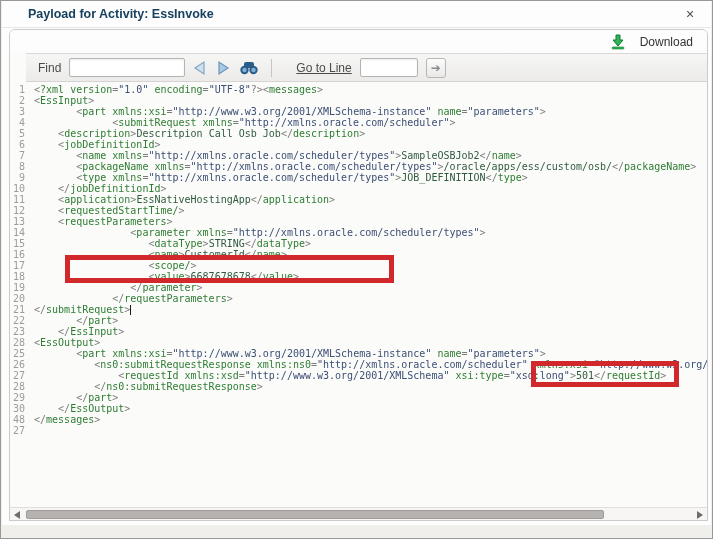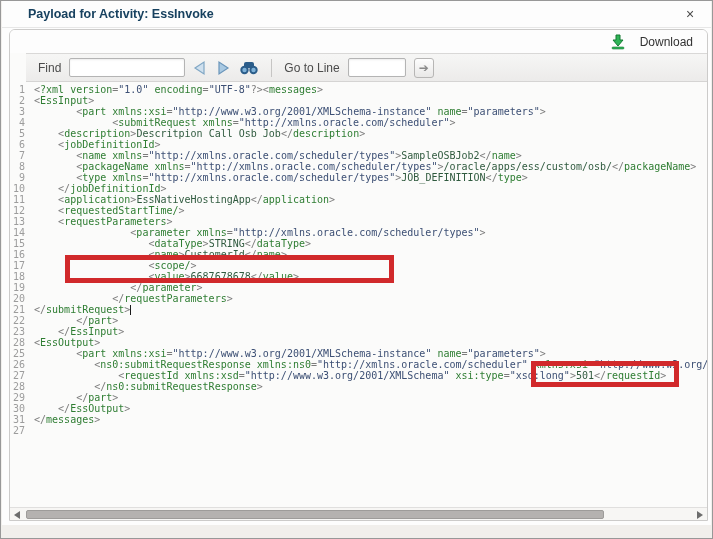--- a/index.html
+++ b/index.html
@@ -66,21 +66,21 @@
   .find-label { margin-left: 12px; }
   .find-input {
     margin-left: 8px; width: 116px; height: 19px;
     border: 1px solid #b4b4b4; border-radius: 2px;
     background: #fff; font-size: 11px; padding: 0 3px;
     box-shadow: inset 0 1px 2px rgba(0,0,0,0.08);
   }
   .nav-arrow { margin-left: 7px; cursor: pointer; display: flex; align-items: center; }
   .binoculars-btn { margin-left: 8px; cursor: pointer; display: flex; align-items: center; }
   .v-sep { margin-left: 12px; width: 1px; height: 18px; background: #c6c5c4; }
-  .goto-label { margin-left: 12px; }
+  .goto-label { margin-left: 24px; text-decoration: underline; }
   .goto-input {
     margin-left: 8px; width: 58px; height: 19px;
     border: 1px solid #b4b4b4; border-radius: 2px;
     background: #fff; font-size: 11px; padding: 0 3px;
     box-shadow: inset 0 1px 2px rgba(0,0,0,0.08);
   }
   .goto-btn {
     margin-left: 8px; width: 20px; height: 20px;
     border: 1px solid #b7b6b5; border-radius: 3px;
     background: linear-gradient(#fdfdfd, #e9e8e7);
@@ -229,21 +229,21 @@
             <div>21</div>
             <div>22</div>
             <div>23</div>
             <div>28</div>
             <div>25</div>
             <div>26</div>
             <div>27</div>
             <div>28</div>
             <div>29</div>
             <div>30</div>
-            <div>31</div>
+            <div>48</div>
             <div>27</div>
           </div>
         <div class="code-lines" id="code-lines"><div class="code-line"><span class="tok-punc">&lt;</span><span class="tok-name">?xml version</span><span class="tok-punc">=</span><span class="tok-str">"1.0"</span><span class="tok-name"> encoding</span><span class="tok-punc">=</span><span class="tok-str">"UTF-8"</span><span class="tok-punc">?&gt;</span><span class="tok-punc">&lt;</span><span class="tok-name">messages</span><span class="tok-punc">&gt;</span></div><div class="code-line"><span class="tok-punc">&lt;</span><span class="tok-name">EssInput</span><span class="tok-punc">&gt;</span></div><div class="code-line"><span class="tok-text">       </span><span class="tok-punc">&lt;</span><span class="tok-name">part xmlns:xsi</span><span class="tok-punc">=</span><span class="tok-str">"http://www.w3.org/2001/XMLSchema-instance"</span><span class="tok-name"> name</span><span class="tok-punc">=</span><span class="tok-str">"parameters"</span><span class="tok-punc">&gt;</span></div><div class="code-line"><span class="tok-text">             </span><span class="tok-punc">&lt;</span><span class="tok-name">submitRequest xmlns</span><span class="tok-punc">=</span><span class="tok-str">"http://xmlns.oracle.com/scheduler"</span><span class="tok-punc">&gt;</span></div><div class="code-line"><span class="tok-text">    </span><span class="tok-punc">&lt;</span><span class="tok-name">description</span><span class="tok-punc">&gt;</span><span class="tok-text">Descritpion Call Osb Job</span><span class="tok-punc">&lt;/</span><span class="tok-name">description</span><span class="tok-punc">&gt;</span></div><div class="code-line"><span class="tok-text">    </span><span class="tok-punc">&lt;</span><span class="tok-name">jobDefinitionId</span><span class="tok-punc">&gt;</span></div><div class="code-line"><span class="tok-text">       </span><span class="tok-punc">&lt;</span><span class="tok-name">name xmlns</span><span class="tok-punc">=</span><span class="tok-str">"http://xmlns.oracle.com/scheduler/types"</span><span class="tok-punc">&gt;</span><span class="tok-text">SampleOSBJob2</span><span class="tok-punc">&lt;/</span><span class="tok-name">name</span><span class="tok-punc">&gt;</span></div><div class="code-line"><span class="tok-text">       </span><span class="tok-punc">&lt;</span><span class="tok-name">packageName xmlns</span><span class="tok-punc">=</span><span class="tok-str">"http://xmlns.oracle.com/scheduler/types"</span><span class="tok-punc">&gt;</span><span class="tok-text">/oracle/apps/ess/custom/osb/</span><span class="tok-punc">&lt;/</span><span class="tok-name">packageName</span><span class="tok-punc">&gt;</span></div><div class="code-line"><span class="tok-text">       </span><span class="tok-punc">&lt;</span><span class="tok-name">type xmlns</span><span class="tok-punc">=</span><span class="tok-str">"http://xmlns.oracle.com/scheduler/types"</span><span class="tok-punc">&gt;</span><span class="tok-text">JOB_DEFINITION</span><span class="tok-punc">&lt;/</span><span class="tok-name">type</span><span class="tok-punc">&gt;</span></div><div class="code-line"><span class="tok-text">    </span><span class="tok-punc">&lt;/</span><span class="tok-name">jobDefinitionId</span><span class="tok-punc">&gt;</span></div><div class="code-line"><span class="tok-text">    </span><span class="tok-punc">&lt;</span><span class="tok-name">application</span><span class="tok-punc">&gt;</span><span class="tok-text">EssNativeHostingApp</span><span class="tok-punc">&lt;/</span><span class="tok-name">application</span><span class="tok-punc">&gt;</span></div><div class="code-line"><span class="tok-text">    </span><span class="tok-punc">&lt;</span><span class="tok-name">requestedStartTime/</span><span class="tok-punc">&gt;</span></div><div class="code-line"><span class="tok-text">    </span><span class="tok-punc">&lt;</span><span class="tok-name">requestParameters</span><span class="tok-punc">&gt;</span></div><div class="code-line"><span class="tok-text">                </span><span class="tok-punc">&lt;</span><span class="tok-name">parameter xmlns</span><span class="tok-punc">=</span><span class="tok-str">"http://xmlns.oracle.com/scheduler/types"</span><span class="tok-punc">&gt;</span></div><div class="code-line"><span class="tok-text">                   </span><span class="tok-punc">&lt;</span><span class="tok-name">dataType</span><span class="tok-punc">&gt;</span><span class="tok-text">STRING</span><span class="tok-punc">&lt;/</span><span class="tok-name">dataType</span><span class="tok-punc">&gt;</span></div><div class="code-line"><span class="tok-text">                   </span><span class="tok-punc">&lt;</span><span class="tok-name">name</span><span class="tok-punc">&gt;</span><span class="tok-text">CustomerId</span><span class="tok-punc">&lt;/</span><span class="tok-name">name</span><span class="tok-punc">&gt;</span></div><div class="code-line"><span class="tok-text">                   </span><span class="tok-punc">&lt;</span><span class="tok-name">scope/</span><span class="tok-punc">&gt;</span></div><div class="code-line"><span class="tok-text">                   </span><span class="tok-punc">&lt;</span><span class="tok-name">value</span><span class="tok-punc">&gt;</span><span class="tok-text">6687678678</span><span class="tok-punc">&lt;/</span><span class="tok-name">value</span><span class="tok-punc">&gt;</span></div><div class="code-line"><span class="tok-text">                </span><span class="tok-punc">&lt;/</span><span class="tok-name">parameter</span><span class="tok-punc">&gt;</span></div><div class="code-line"><span class="tok-text">             </span><span class="tok-punc">&lt;/</span><span class="tok-name">requestParameters</span><span class="tok-punc">&gt;</span></div><div class="code-line"><span class="tok-punc">&lt;/</span><span class="tok-name">submitRequest</span><span class="tok-punc">&gt;</span><span class="caret"></span></div><div class="code-line"><span class="tok-text">       </span><span class="tok-punc">&lt;/</span><span class="tok-name">part</span><span class="tok-punc">&gt;</span></div><div class="code-line"><span class="tok-text">    </span><span class="tok-punc">&lt;/</span><span class="tok-name">EssInput</span><span class="tok-punc">&gt;</span></div><div class="code-line"><span class="tok-punc">&lt;</span><span class="tok-name">EssOutput</span><span class="tok-punc">&gt;</span></div><div class="code-line"><span class="tok-text">       </span><span class="tok-punc">&lt;</span><span class="tok-name">part xmlns:xsi</span><span class="tok-punc">=</span><span class="tok-str">"http://www.w3.org/2001/XMLSchema-instance"</span><span class="tok-name"> name</span><span class="tok-punc">=</span><span class="tok-str">"parameters"</span><span class="tok-punc">&gt;</span></div><div class="code-line"><span class="tok-text">          </span><span class="tok-punc">&lt;</span><span class="tok-name">ns0:submitRequestResponse xmlns:ns0</span><span class="tok-punc">=</span><span class="tok-str">"http://xmlns.oracle.com/scheduler"</span><span class="tok-name"> xmlns:xsi</span><span class="tok-punc">=</span><span class="tok-str">"http://www.w3.org/2001/XMLSchema-instance"</span></div><div class="code-line"><span class="tok-text">              </span><span class="tok-punc">&lt;</span><span class="tok-name">requestId xmlns:xsd</span><span class="tok-punc">=</span><span class="tok-str">"http://www.w3.org/2001/XMLSchema"</span><span class="tok-name"> xsi:type</span><span class="tok-punc">=</span><span class="tok-str">"xsd:long"</span><span class="tok-punc">&gt;</span><span class="tok-text">501</span><span class="tok-punc">&lt;/</span><span class="tok-name">requestId</span><span class="tok-punc">&gt;</span></div><div class="code-line"><span class="tok-text">          </span><span class="tok-punc">&lt;/</span><span class="tok-name">ns0:submitRequestResponse</span><span class="tok-punc">&gt;</span></div><div class="code-line"><span class="tok-text">       </span><span class="tok-punc">&lt;/</span><span class="tok-name">part</span><span class="tok-punc">&gt;</span></div><div class="code-line"><span class="tok-text">    </span><span class="tok-punc">&lt;/</span><span class="tok-name">EssOutput</span><span class="tok-punc">&gt;</span></div><div class="code-line"><span class="tok-punc">&lt;/</span><span class="tok-name">messages</span><span class="tok-punc">&gt;</span></div><div class="code-line"></div></div>
       </div>
 
       <div class="h-scrollbar">
         <span class="h-arrow-left"></span>
         <span class="h-thumb"></span>
         <span class="h-arrow-right"></span>
       </div>

